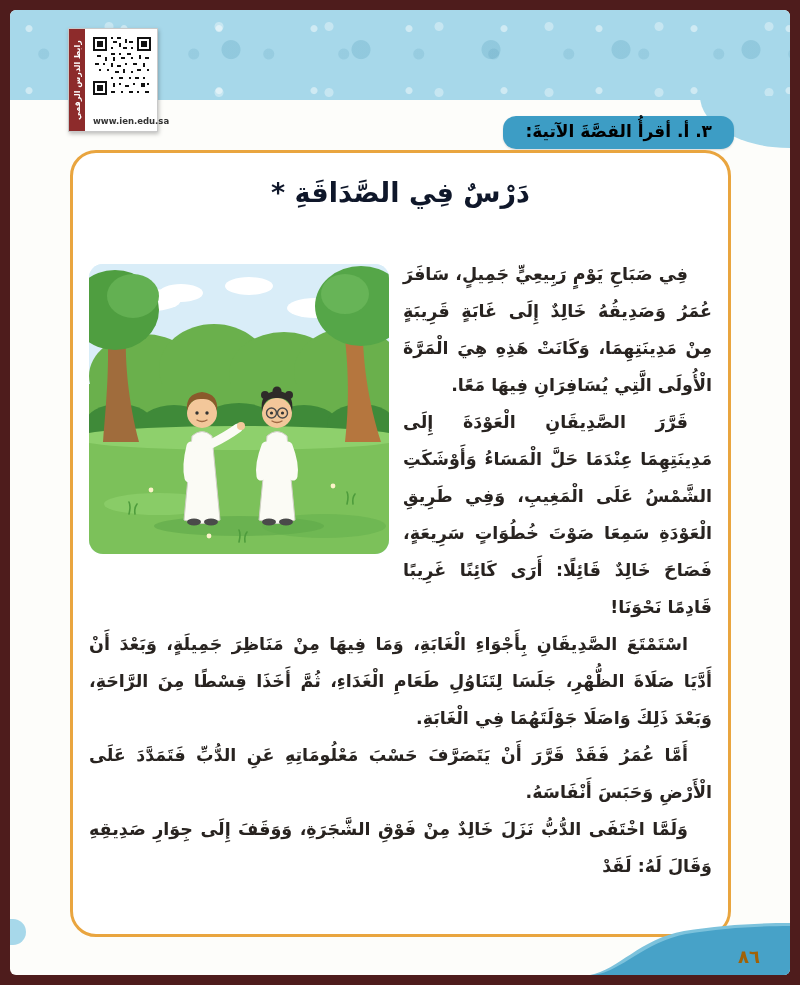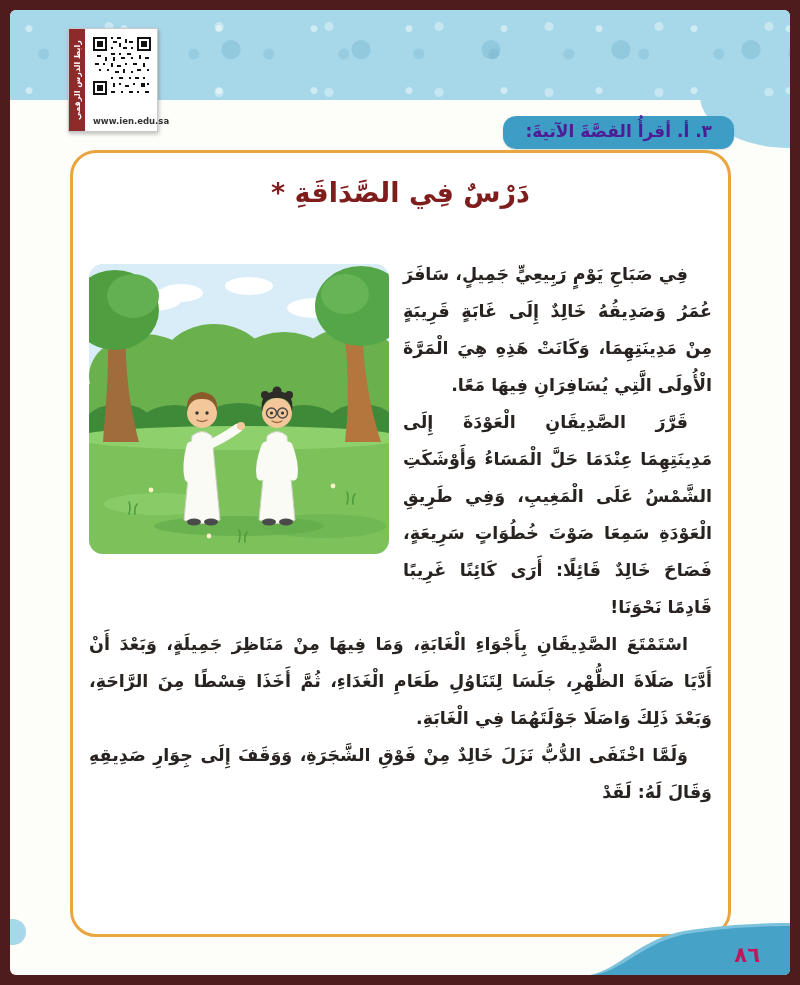--- a/index.html
+++ b/index.html
@@ -41,53 +41,53 @@
   }
   .qr-code { position:absolute; left:24px; top:8px; width:58px; height:58px; }
   .qr-url {
     position:absolute; left:24px; right:0; bottom:5px; text-align:center;
     font-size:8.5px; color:#333; direction:ltr; font-weight:bold;
   }
 
   
   .activity-pill {
     position:absolute; top:106px; right:56px;
-    background:#3d9dc5; color:#4c1d95; font-weight:bold; font-size:17px;
+    background:#3d9dc5; color:#000000; font-weight:bold; font-size:17px;
     padding:5px 22px 8px; border-radius:13px; direction:rtl; white-space:nowrap;
     box-shadow:0 1px 2px rgba(0,0,0,.15);
   }
 
   
   .content-box {
     position:absolute; left:60px; right:59px; top:140px; bottom:38px;
     background:#fff; border:3px solid #e9a53f; border-radius:26px;
     padding:12px 16px 6px;
   }
   .story-title {
-    text-align:center; color:#7f1d1d; font-weight:bold; font-size:27px;
+    text-align:center; color:#0f172a; font-weight:bold; font-size:27px;
     direction:rtl; margin:12px 0 10px;
   }
   .story-body {
     direction:rtl; text-align:justify; color:#282320;
     font-size:17.5px; font-weight:bold; line-height:37px;margin-top:48px;
   }
   .story-body p { margin:0; text-indent:24px; }
 
   .illustration {
     float:left; width:300px; height:290px; margin:8px 14px 8px 0;
     border-radius:14px; overflow:hidden; background:#d9edf8;
   }
   .illustration svg { display:block; width:100%; height:100%; }
 
   
   .page-wave { position:absolute; right:0; bottom:0; width:200px; height:52px; }
   .page-wave svg { display:block; width:100%; height:100%; }
   .page-number {
-    position:absolute; right:30px; bottom:8px; color:#be185d;
-    font-size:21px; font-weight:bold; direction:rtl;
+    position:absolute; right:30px; bottom:8px; color:#a16207;
+    font-size:18px; font-weight:bold; direction:rtl;
   }
   .corner-nub {
     position:absolute; left:0; bottom:30px; width:16px; height:26px;
     background:#a7d8ea; border-radius:0 14px 14px 0;
   }
 </style>
 </head>
 <body>
 
 <div class="page">
@@ -264,20 +264,21 @@
               <circle cx="62" cy="226" r="2.4"></circle>
                 <circle cx="244" cy="222" r="2.4"></circle>
                 <circle cx="120" cy="272" r="2.4"></circle>
             </g>
           </svg>
         </div>
 
         <p>فِي صَبَاحِ يَوْمٍ رَبِيعِيٍّ جَمِيلٍ، سَافَرَ عُمَرُ وَصَدِيقُهُ خَالِدٌ إِلَى غَابَةٍ قَرِيبَةٍ مِنْ مَدِينَتِهِمَا، وَكَانَتْ هَذِهِ هِيَ الْمَرَّةَ الْأُولَى الَّتِي يُسَافِرَانِ فِيهَا مَعًا.</p>
         <p>قَرَّرَ الصَّدِيقَانِ الْعَوْدَةَ إِلَى مَدِينَتِهِمَا عِنْدَمَا حَلَّ الْمَسَاءُ وَأَوْشَكَتِ الشَّمْسُ عَلَى الْمَغِيبِ، وَفِي طَرِيقِ الْعَوْدَةِ سَمِعَا صَوْتَ خُطُوَاتٍ سَرِيعَةٍ، فَصَاحَ خَالِدٌ قَائِلًا: أَرَى كَائِنًا غَرِيبًا قَادِمًا نَحْوَنَا!</p>
         <p>اسْتَمْتَعَ الصَّدِيقَانِ بِأَجْوَاءِ الْغَابَةِ، وَمَا فِيهَا مِنْ مَنَاظِرَ جَمِيلَةٍ، وَبَعْدَ أَنْ أَدَّيَا صَلَاةَ الظُّهْرِ، جَلَسَا لِتَنَاوُلِ طَعَامِ الْغَدَاءِ، ثُمَّ أَخَذَا قِسْطًا مِنَ الرَّاحَةِ، وَبَعْدَ ذَلِكَ وَاصَلَا جَوْلَتَهُمَا فِي الْغَابَةِ.</p>
+        <p>أَمَّا عُمَرُ فَقَدْ قَرَّرَ أَنْ يَتَصَرَّفَ حَسْبَ مَعْلُومَاتِهِ عَنِ الدُّبِّ فَتَمَدَّدَ عَلَى الْأَرْضِ وَحَبَسَ أَنْفَاسَهُ.</p>
         <p>وَلَمَّا اخْتَفَى الدُّبُّ نَزَلَ خَالِدٌ مِنْ فَوْقِ الشَّجَرَةِ، وَوَقَفَ إِلَى جِوَارِ صَدِيقِهِ وَقَالَ لَهُ: لَقَدْ</p>
       </div>
     </div>
 
     <div class="page-wave">
       <svg viewBox="0 0 200 52" preserveAspectRatio="none">
         <path d="M0,52 C28,47 50,16 94,8 C130,2 168,0 200,0 L200,52 Z" fill="#7cc2dc"></path>
         <path d="M4,52 C32,48 54,19 96,11 C132,5 170,3 200,3 L200,52 Z" fill="#47a2c8"></path>
       </svg>
     </div>

